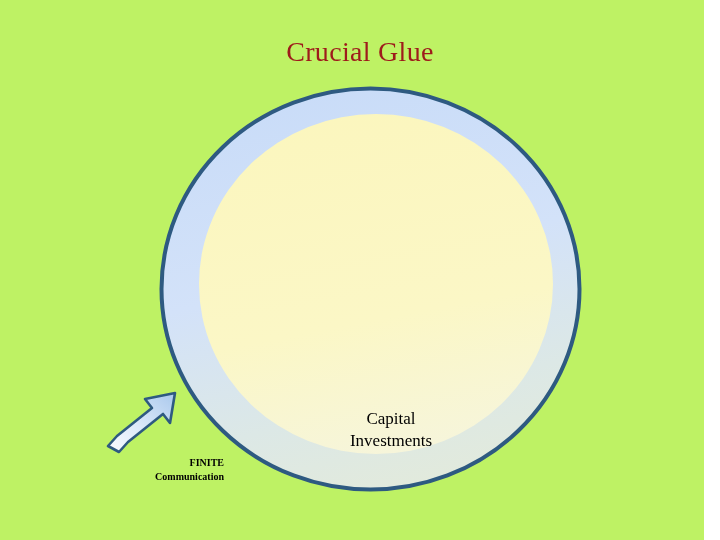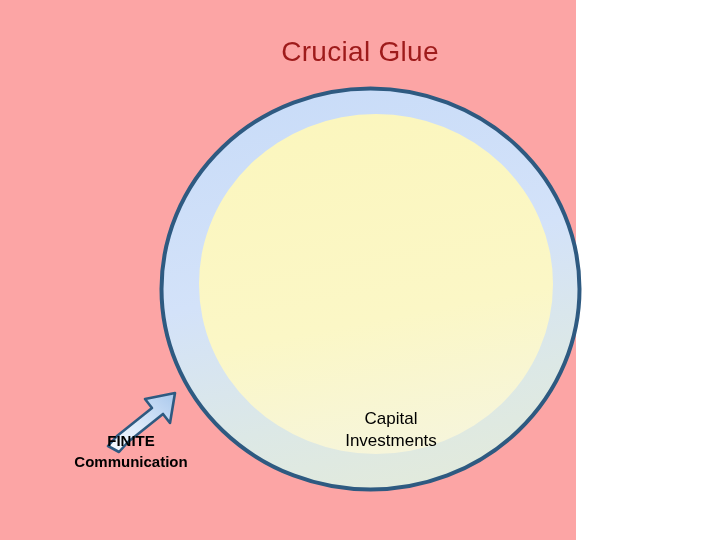--- a/index.html
+++ b/index.html
@@ -12,23 +12,24 @@
     height: 540px;
     position: relative;
     overflow: hidden;
     font-family: "Liberation Sans", sans-serif;
     background: #ffffff;
   }
 
   #slide {
     position: absolute;
     left: 0; top: 0;
-    width: 576px;
+    width: 704px;
     height: 540px;
-    background: #fca5a5;
+    background: #bef264;
+    font-family: Liberation Serif, serif;
   }
 
   
   #slide-title {
     position: absolute;
     left: 0;
     top: 36px;
     width: 720px;
     text-align: center;
     font-size: 28px;
@@ -99,25 +100,25 @@
     display: block;
     width: 100%;
     height: 100%;
     overflow: visible;
   }
 
   
   #finite-caption {
     position: absolute;
     left: 38px;
-    top: 430px;
+    top: 456px;
     width: 186px;
-    text-align: center;
+    text-align: right;
     color: #000000;
-    font-size: 15px;
+    font-size: 10px;
     font-weight: bold;
     line-height: 1.42;
   }
   #finite-caption .cap-line {
     display: block;
   }
 </style>
 </head>
 <body>
 

